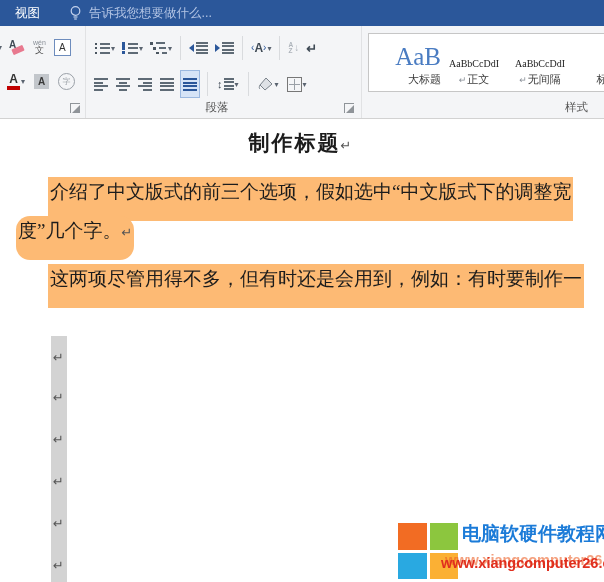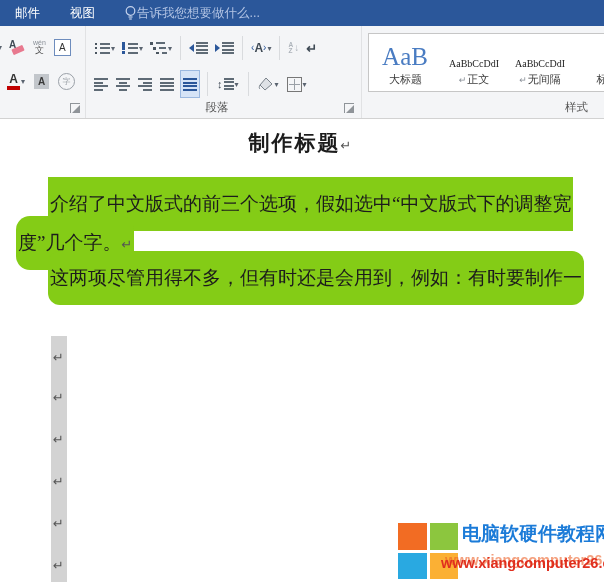--- a/index.html
+++ b/index.html
@@ -3,21 +3,21 @@
 <meta charset="utf-8">
 <style>
   html,body{margin:0;padding:0;}
   body{width:604px;height:582px;overflow:hidden;position:relative;background:#fff;
        font-family:"Liberation Sans",sans-serif;}
 
   
   #tabbar{position:absolute;top:0;left:0;width:604px;height:26px;background:#2b579a;
           display:flex;align-items:center;color:#fff;}
   .tab{height:26px;line-height:26px;padding:0 15px;font-size:12.5px;cursor:default;}
-  .tellme{display:flex;align-items:center;color:#b3c4e4;font-size:12.5px;margin-left:14px;}
+  .tellme{display:flex;align-items:center;gap:7px;color:#b3c4e4;font-size:12.5px;margin-left:14px;}
 
   
   #ribbon{position:absolute;top:26px;left:0;width:604px;height:92px;background:#f4f5f7;
           border-bottom:1px solid #d2d2d2;font-size:11px;color:#444;}
   .group{position:absolute;top:0;height:92px;}
   #g-font{left:0;width:85px;border-right:1px solid #e1e2e4;}
   #g-para{left:85px;width:276px;border-right:1px solid #e1e2e4;}
   #g-styles{left:361px;width:243px;}
   .r1{position:absolute;top:10px;left:0;display:flex;align-items:center;}
   .r2{position:absolute;top:44px;left:0;display:flex;align-items:center;}
@@ -105,57 +105,56 @@
       background-size:11px 1px,1px 11px;background-position:center center;}
 
   
   #style-gallery{position:absolute;left:7px;top:7px;width:282px;height:57px;background:#fff;
       border:1px solid #c6c6c6;display:flex;}
   .scard{display:flex;flex-direction:column;align-items:center;justify-content:flex-end;
       padding-bottom:4px;cursor:default;}
   .scard .prev{font-family:"Liberation Serif",serif;line-height:1;}
   .scard .lbl{display:flex;align-items:center;font-size:11px;color:#3b3b3b;margin-top:3px;white-space:nowrap;}
   .scard .lbl .m{font-size:9px;color:#8a9098;margin-right:1px;}
-  .sc-title{width:72px;}  .sc-title .prev{font-size:25px;color:#4a7cc2;}
+  .sc-title{width:72px;align-items:flex-end;}  .sc-title .prev{font-size:25px;color:#4a7cc2;}
   .sc-body{width:66px;}   .sc-body .prev{font-size:10px;color:#222;}
   .sc-nospace{width:66px;}.sc-nospace .prev{font-size:10px;color:#222;}
   .sc-h1{width:78px;}     .sc-h1 .prev{font-size:23px;color:#333;}
   #g-styles .glabel{text-align:right;right:16px;left:auto;}
 
   
   #doc{position:absolute;top:119px;left:0;width:604px;height:463px;background:#fff;
       font-family:"Liberation Serif",serif;color:#1c1c1c;}
   #doc-title{position:absolute;top:10px;left:0;right:4px;text-align:center;font-size:21px;
       font-weight:bold;letter-spacing:2px;}
   #doc-title .mark{font-weight:normal;letter-spacing:0;}
   .mark{color:#555;font-size:13px;font-family:"DejaVu Sans",sans-serif;}
-  .dline{position:absolute;height:30px;line-height:30px;background:#84cc16;font-size:19px;
-      white-space:nowrap;padding:12px 2px;}
+  .dline{position:absolute;height:44px;line-height:30px;background:#fdba74;font-size:19px;
+      white-space:nowrap;padding:0 2px;}
   #p1l1{left:48px;top:58px;}
   #p1l2{left:16px;top:97px;border-radius:14px;}
-  #p2l1{left:48px;top:132px;border-radius:12px;}
+  #p2l1{left:48px;top:145px;}
   #p2l2{left:16px;top:184px;}
   #strip{position:absolute;left:51px;top:217px;width:16px;height:246px;background:#d3d3d3;}
   #strip .mark{position:absolute;left:2px;}
 
   
   #wm-grid{position:absolute;left:398px;top:404px;width:60px;height:56px;display:grid;
       grid-template-columns:1fr 1fr;grid-template-rows:1fr 1fr;gap:3px;}
   .sq-tl{background:#f26c23;} .sq-tr{background:#8cc63e;}
   .sq-bl{background:#29a9e1;} .sq-br{background:#fbb034;}
   #wm-site{position:absolute;left:462px;top:402px;font-size:19px;font-weight:bold;color:#1b7bd8;
       white-space:nowrap;}
   #wm-url{position:absolute;left:441px;top:436px;font-size:14.5px;font-weight:bold;color:#e02f1f;
       white-space:nowrap;text-shadow:4px -3px 0 rgba(236,96,40,0.6);}
 </style>
 </head>
 <body>
 
 <div id="tabbar">
-  <div class="tab">邮件</div>
   <div class="tab">视图</div>
   <div class="tellme">
     <svg width="13" height="16" viewBox="0 0 13 16">
       <circle cx="6.5" cy="6" r="4.3" fill="none" stroke="#c4d2ec" stroke-width="1.2"></circle>
       <line x1="4.5" y1="12" x2="8.5" y2="12" stroke="#c4d2ec" stroke-width="1.2"></line>
       <line x1="5.2" y1="14" x2="7.8" y2="14" stroke="#c4d2ec" stroke-width="1.2"></line>
     </svg>
     <span>告诉我您想要做什么...</span>
   </div>
 </div>

